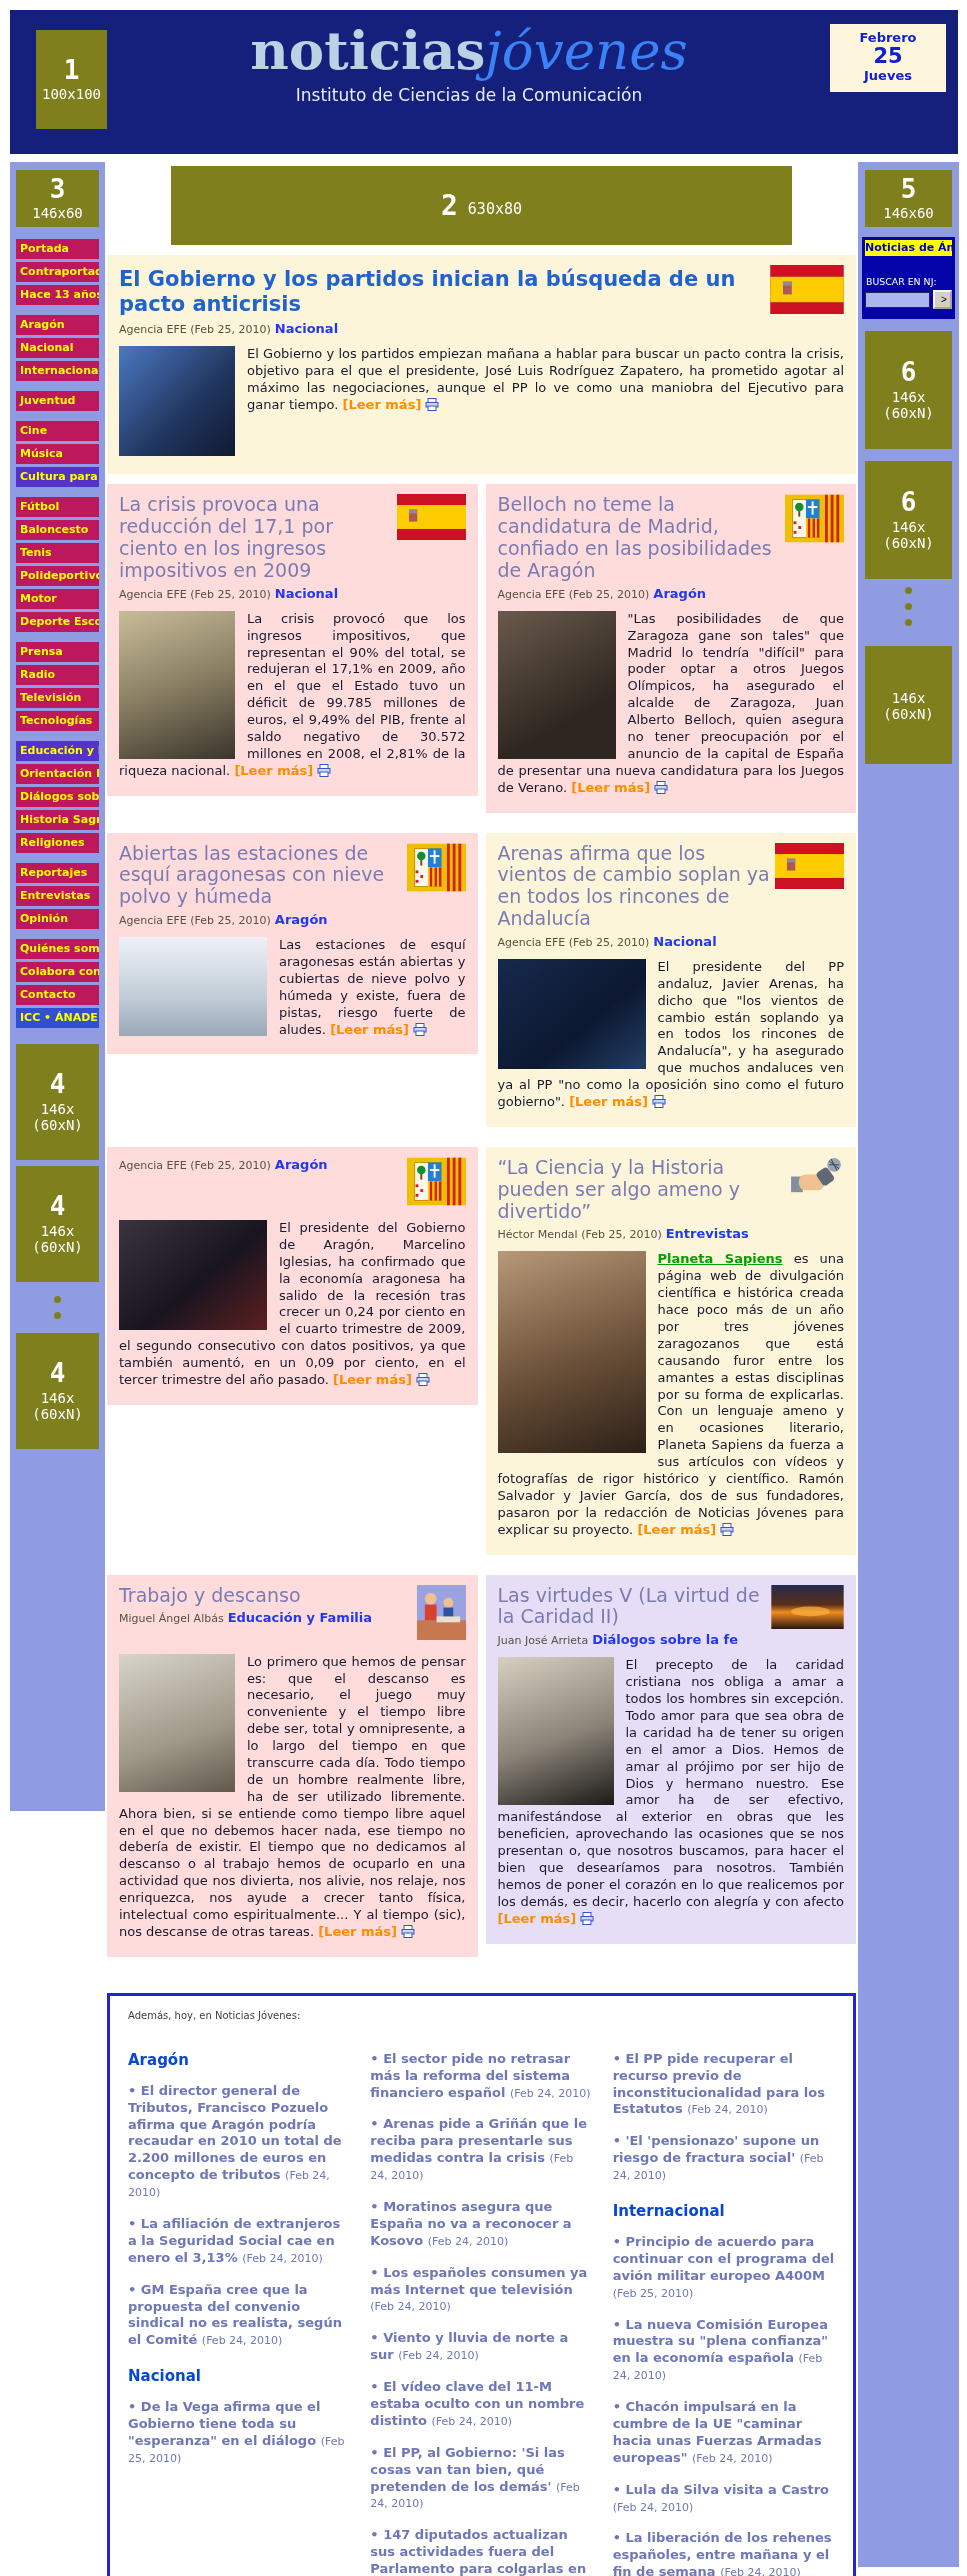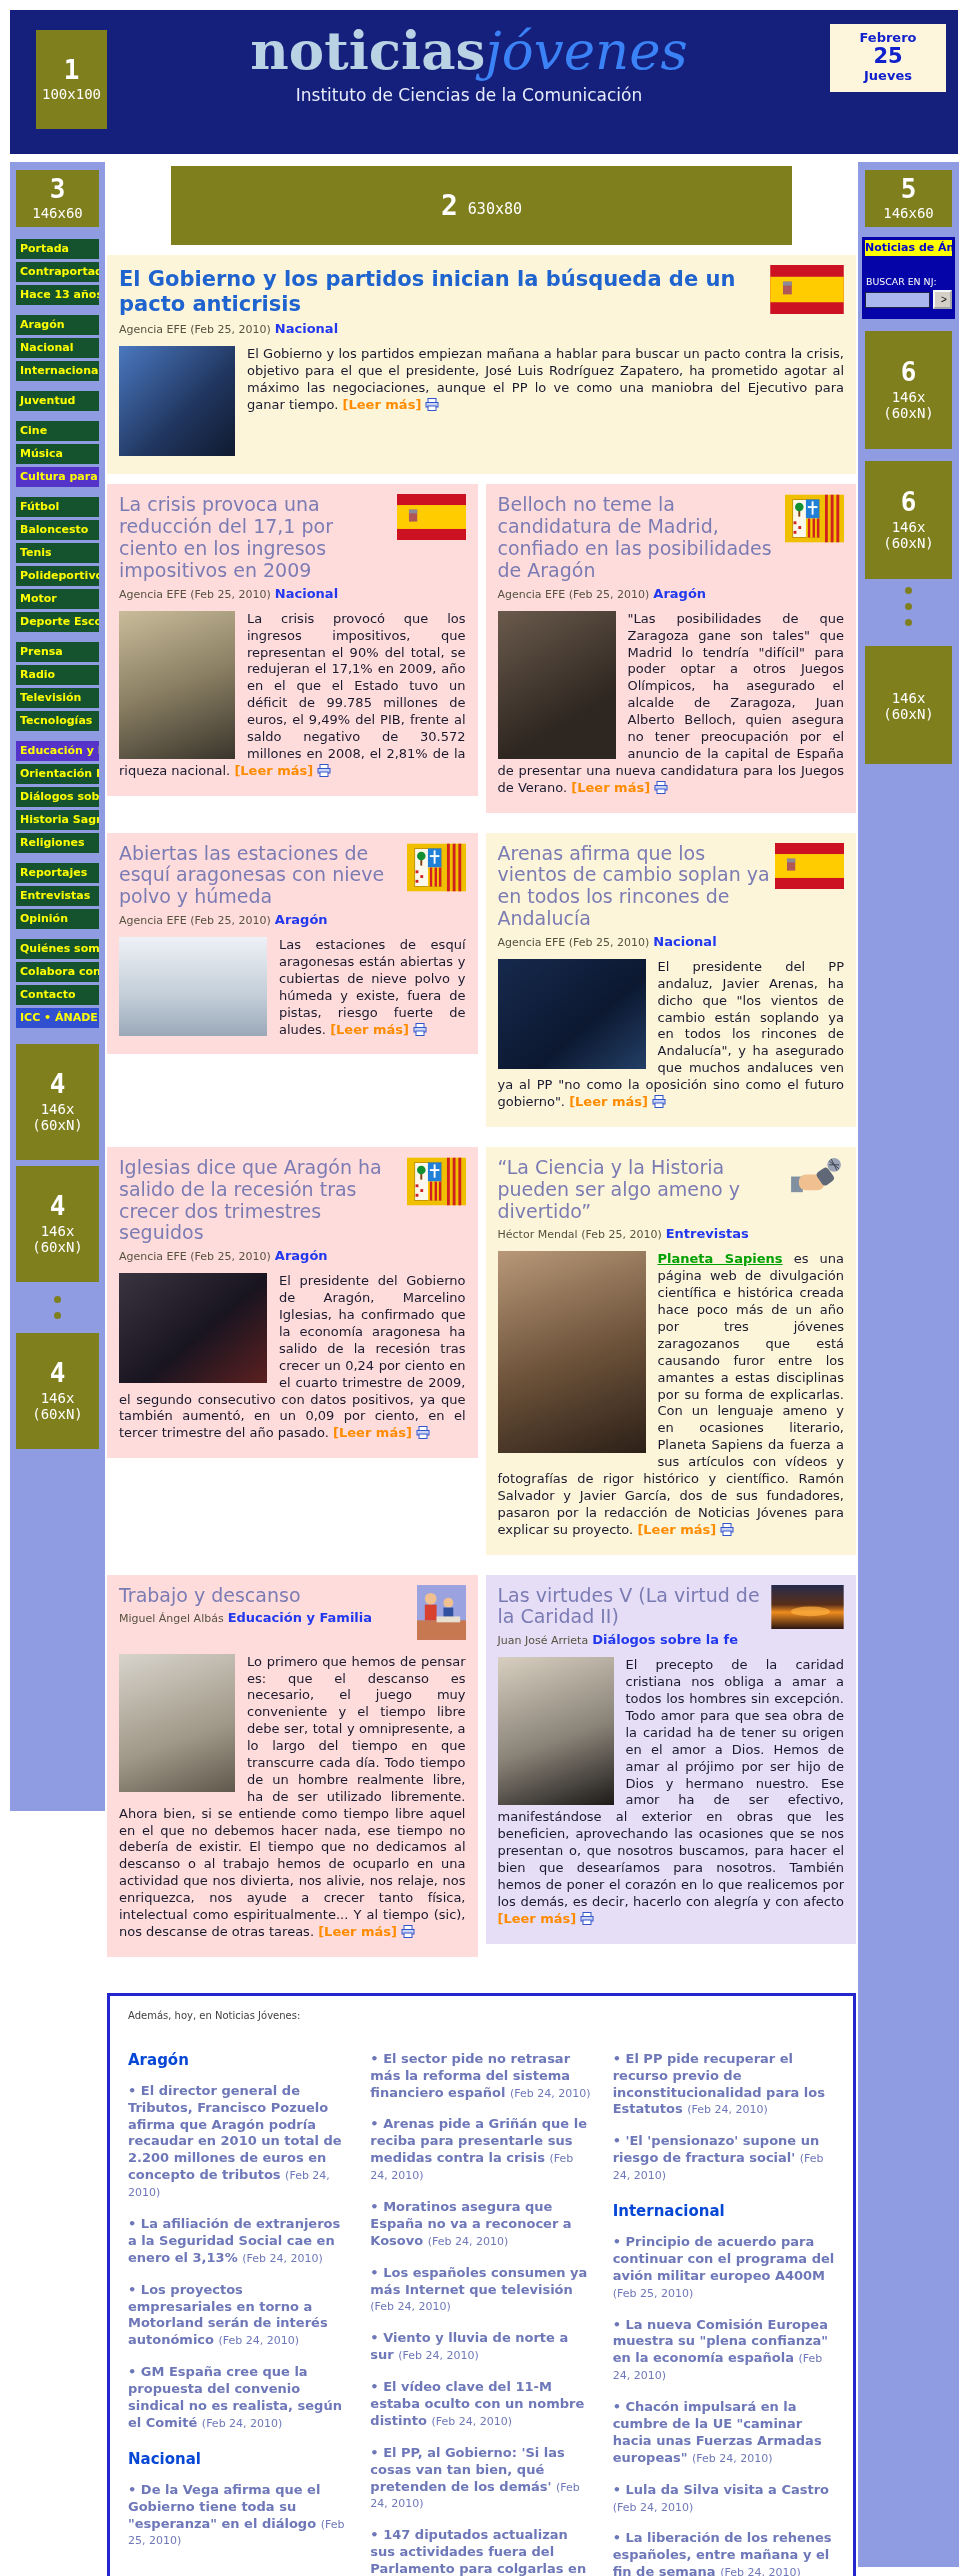--- a/index.html
+++ b/index.html
@@ -26,21 +26,21 @@
   .d-month { font-size:13px; }
   .d-day { font-size:21px; line-height:1.1; }
   .d-wd { font-size:13px; }
 
   
   .columns { display:flex; align-items:flex-start; gap:2px; margin-top:8px; }
 
   
   .sidebar-left { width:95px; height:1649px; background:#8f9ce2; padding:8px 6px; }
   .ad3 { width:83px; height:57px; margin:0 auto 12px auto; }
-  .navitem { display:block; background:#14532d; color:#ffff00; font-size:11px;
+  .navitem { display:block; background:#be185d; color:#ffff00; font-size:11px;
              font-weight:bold; padding:3px 2px 4px 4px; margin-bottom:3px;
              white-space:nowrap; overflow:hidden; text-decoration:none; cursor:pointer; }
   .gstart { margin-top:10px; }
   .hl-item { background:#5532c8; }
   .icc-item { background:#3050d0; }
   .ad4 { width:83px; height:116px; margin:6px auto 6px auto; }
   .ad4.first { margin-top:16px; }
   .dots { display:flex; flex-direction:column; align-items:center; gap:9px; padding:8px 0; }
   .dot { width:7px; height:7px; border-radius:50%; background:#7f7f1e; }
 
@@ -349,21 +349,20 @@
                     <rect x="3" y="8" width="8" height="4.5" fill="#ffffff" stroke="#3355cc"></rect>
                   </svg></span></p>
           </div>
         </div>
       </div>
 
       <div class="row">
         <div class="article pink half">
           <div class="art-top">
             <div class="art-ht">
-              <h2 class="hl">Iglesias dice que Aragón ha salido de la recesión tras crecer dos trimestres seguidos</h2>
               <div class="byline"><span>Agencia EFE (Feb 25, 2010)</span><a class="cat">Aragón</a></div>
             </div>
             <span class="flagwrap">
               <svg width="59" height="49" viewBox="0 0 62 50">
                   <rect width="62" height="50" fill="#f0c000"></rect>
                   <rect x="42" y="0" width="3" height="50" fill="#d02020"></rect>
                   <rect x="48" y="0" width="3" height="50" fill="#d02020"></rect>
                   <rect x="54" y="0" width="3" height="50" fill="#d02020"></rect>
                   <rect x="8" y="5" width="28" height="40" fill="#fdf8ec" stroke="#c09000"></rect>
                   <rect x="14" y="15" width="2" height="8" fill="#804010"></rect>
@@ -477,21 +476,20 @@
         </div>
       </div>
 
       <div class="more">
         <div class="more-title">Además, hoy, en Noticias Jóvenes:</div>
         <div class="more-cols">
           <div class="mcol">
             <div class="mhead first">Aragón</div>
             <div class="mlink"><span class="lt">El director general de Tributos, Francisco Pozuelo afirma que Aragón podría recaudar en 2010 un total de 2.200 millones de euros en concepto de tributos</span> <span class="mdate">(Feb 24, 2010)</span></div>
             <div class="mlink"><span class="lt">La afiliación de extranjeros a la Seguridad Social cae en enero el 3,13%</span> <span class="mdate">(Feb 24, 2010)</span></div>
-            <div class="mlink"><span class="lt">Los proyectos empresariales en torno a Motorland serán de interés autonómico</span> <span class="mdate">(Feb 24, 2010)</span></div>
             <div class="mlink"><span class="lt">GM España cree que la propuesta del convenio sindical no es realista, según el Comité</span> <span class="mdate">(Feb 24, 2010)</span></div>
             <div class="mhead">Nacional</div>
             <div class="mlink"><span class="lt">De la Vega afirma que el Gobierno tiene toda su "esperanza" en el diálogo</span> <span class="mdate">(Feb 25, 2010)</span></div>
           </div>
           <div class="mcol">
             <div class="mlink"><span class="lt">El sector pide no retrasar más la reforma del sistema financiero español</span> <span class="mdate">(Feb 24, 2010)</span></div>
             <div class="mlink"><span class="lt">Arenas pide a Griñán que le reciba para presentarle sus medidas contra la crisis</span> <span class="mdate">(Feb 24, 2010)</span></div>
             <div class="mlink"><span class="lt">Moratinos asegura que España no va a reconocer a Kosovo</span> <span class="mdate">(Feb 24, 2010)</span></div>
             <div class="mlink"><span class="lt">Los españoles consumen ya más Internet que televisión</span> <span class="mdate">(Feb 24, 2010)</span></div>
             <div class="mlink"><span class="lt">Viento y lluvia de norte a sur</span> <span class="mdate">(Feb 24, 2010)</span></div>

